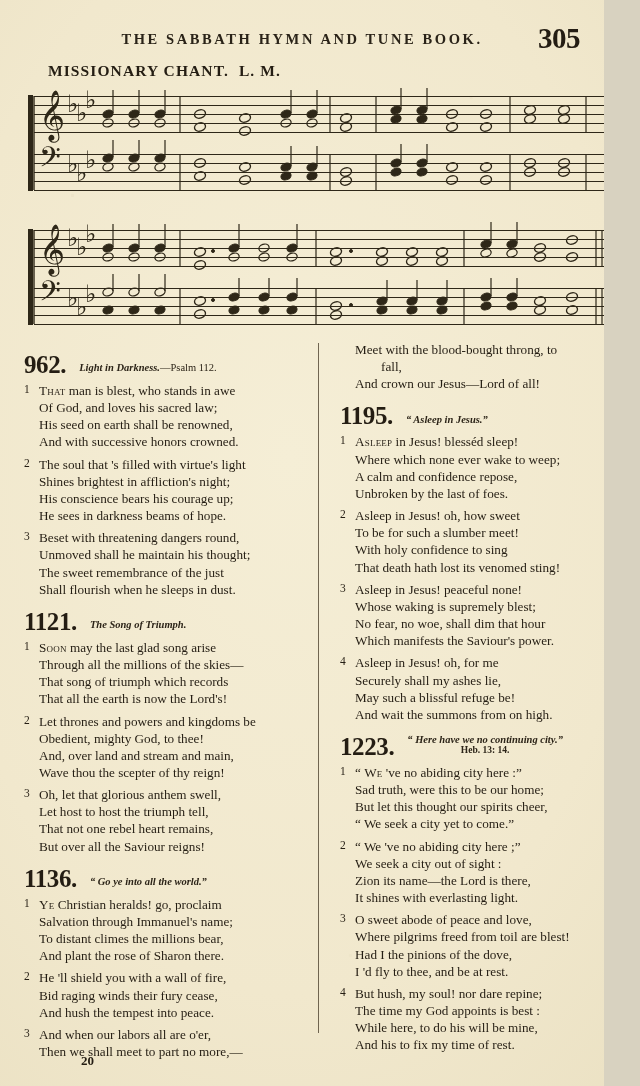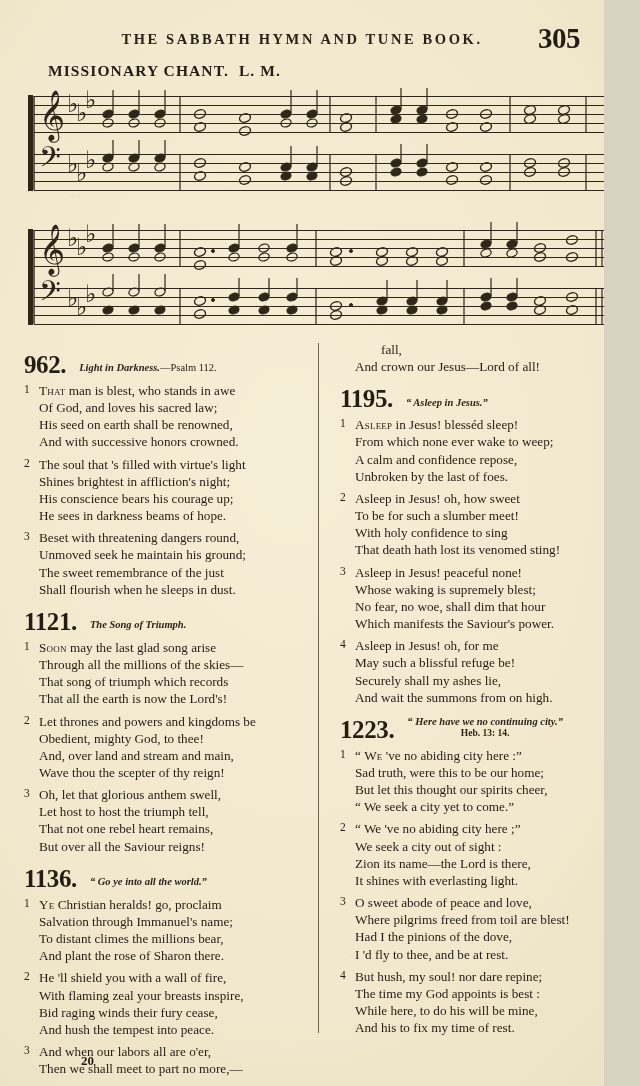--- a/index.html
+++ b/index.html
@@ -521,21 +521,21 @@
             <div class="line">The soul that 's filled with virtue's light</div>
             <div class="line">Shines brightest in affliction's night;</div>
             <div class="line">His conscience bears his courage up;</div>
             <div class="line">He sees in darkness beams of hope.</div>
           </div>
         </div>
         <div class="stanza">
           <div class="stanza-number">3</div>
           <div class="stanza-lines">
             <div class="line">Beset with threatening dangers round,</div>
-            <div class="line">Unmoved seek he maintain his ground;</div>
+            <div class="line">Unmoved shall he maintain his thought;</div>
             <div class="line">The sweet remembrance of the just</div>
             <div class="line">Shall flourish when he sleeps in dust.</div>
           </div>
         </div>
       </div>
 
       <div class="hymn">
         <div class="hymn-header">
           <span class="hymn-number">1121.</span>
           <span class="hymn-caption">
@@ -584,57 +584,57 @@
             <div class="line"><span class="smallcaps">Ye</span> Christian heralds! go, proclaim</div>
             <div class="line">Salvation through Immanuel's name;</div>
             <div class="line">To distant climes the millions bear,</div>
             <div class="line">And plant the rose of Sharon there.</div>
           </div>
         </div>
         <div class="stanza">
           <div class="stanza-number">2</div>
           <div class="stanza-lines">
             <div class="line">He 'll shield you with a wall of fire,</div>
-            <div class="line">With flaming zeal your breasts inspire,</div>
             <div class="line">Bid raging winds their fury cease,</div>
             <div class="line">And hush the tempest into peace.</div>
           </div>
         </div>
         <div class="stanza">
           <div class="stanza-number">3</div>
           <div class="stanza-lines">
             <div class="line">And when our labors all are o'er,</div>
             <div class="line">Then we shall meet to part no more,—</div>
           </div>
         </div>
       </div>
     </div>
 
     <div class="column col-right">
 
       <div class="stanza continuation">
         <div class="stanza-number">&nbsp;</div>
         <div class="stanza-lines">
+          <div class="line">Meet with the blood-bought throng, to</div>
           <div class="line turn">fall,</div>
           <div class="line">And crown our Jesus—Lord of all!</div>
         </div>
       </div>
 
       <div class="hymn">
         <div class="hymn-header">
           <span class="hymn-number">1195.</span>
           <span class="hymn-caption">
             <span class="subject">“ Asleep in Jesus.”</span>
           </span>
         </div>
         <div class="stanza">
           <div class="stanza-number">1</div>
           <div class="stanza-lines">
             <div class="line"><span class="smallcaps">Asleep</span> in Jesus! blesséd sleep!</div>
-            <div class="line">From which none ever wake to weep;</div>
+            <div class="line">Where which none ever wake to weep;</div>
             <div class="line">A calm and confidence repose,</div>
             <div class="line">Unbroken by the last of foes.</div>
           </div>
         </div>
         <div class="stanza">
           <div class="stanza-number">2</div>
           <div class="stanza-lines">
             <div class="line">Asleep in Jesus! oh, how sweet</div>
             <div class="line">To be for such a slumber meet!</div>
             <div class="line">With holy confidence to sing</div>
@@ -647,22 +647,22 @@
             <div class="line">Asleep in Jesus! peaceful none!</div>
             <div class="line">Whose waking is supremely blest;</div>
             <div class="line">No fear, no woe, shall dim that hour</div>
             <div class="line">Which manifests the Saviour's power.</div>
           </div>
         </div>
         <div class="stanza">
           <div class="stanza-number">4</div>
           <div class="stanza-lines">
             <div class="line">Asleep in Jesus! oh, for me</div>
+            <div class="line">Securely shall my ashes lie,</div>
             <div class="line">May such a blissful refuge be!</div>
-            <div class="line">Securely shall my ashes lie,</div>
             <div class="line">And wait the summons from on high.</div>
           </div>
         </div>
       </div>
 
       <div class="hymn">
         <div class="hymn-header">
           <span class="hymn-number">1223.</span>
           <span class="hymn-caption">
             <span class="subject">“ Here have we no continuing city.”</span>

